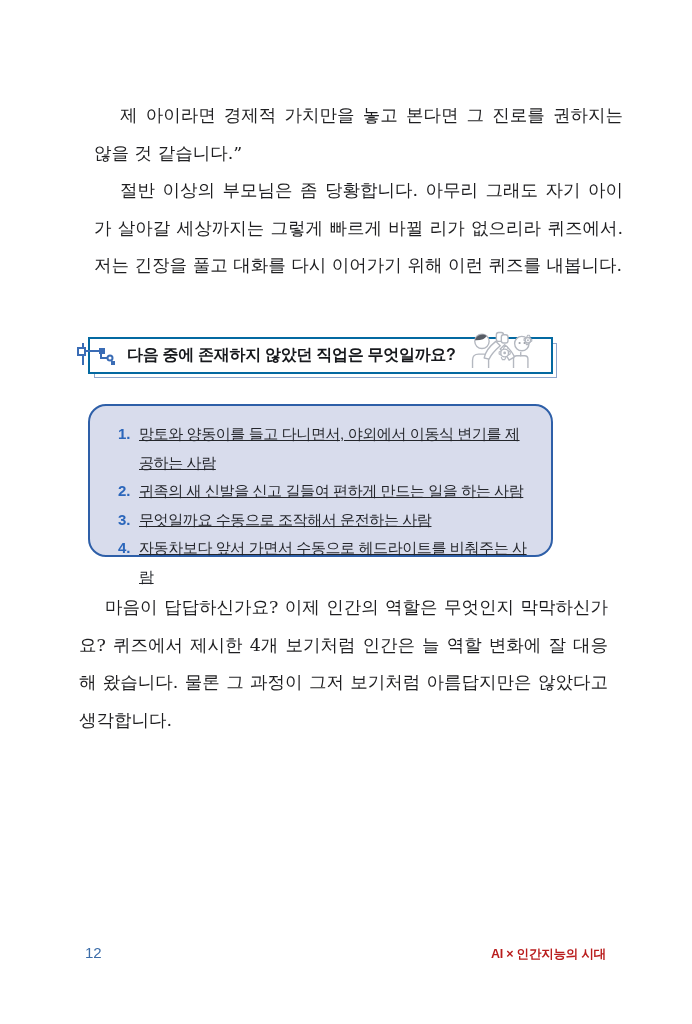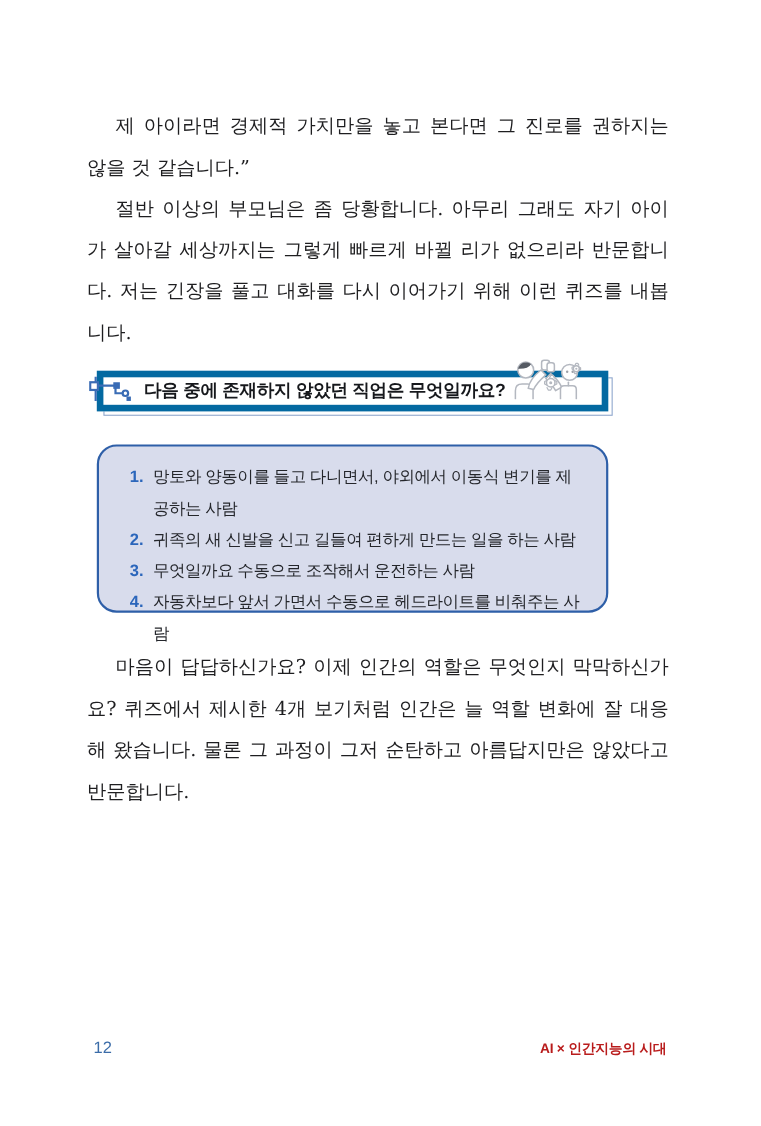--- a/index.html
+++ b/index.html
@@ -16,30 +16,30 @@
   .body-block {
     position:absolute;
     left:79px; width:529px;
     font-family:"DejaVu Serif","Liberation Serif",serif;
     font-size:17.5px; line-height:37.5px;
     color:#1e1e20;
     text-align:justify;
     word-break:break-all;
   }
   .body-block p { text-indent:26px; }
-  #body-block-1 { top:97px; }
+  #body-block-1 { top:97px;margin-left:15px; }
   #body-block-2 { top:589px; }
 
   
   .quiz-title-box {
     position:absolute;
     left:88px; top:337px;
     width:465px; height:37px;
     background:#ffffff;
-    border:6px solid #0369a1;
+    border:2px solid #0369a1;
     box-shadow:5px 5px 0 -2px #ffffff, 5px 5px 0 -1px #8fa7cd;
     display:flex; align-items:center;
   }
   .quiz-title-box .circuit-icon {
     position:absolute; left:-13px; top:50%;
     transform:translateY(-50%);
   }
   .quiz-title {
     margin-left:37px;
     font-size:16px; font-weight:bold; color:#16181c;
@@ -62,40 +62,40 @@
   .option-row { display:flex; }
   .option-num {
     flex:0 0 21px;
     font-size:15px; line-height:28.5px;
     font-weight:bold; color:#2b66bb;
   }
   .option-text {
     flex:1;
     font-size:15px; line-height:28.5px;
     color:#24262b; letter-spacing:-0.4px;
-    text-align:left; word-break:break-all;
+    text-align:left; word-break:break-all;text-decoration:underline;
   }
 
   
   .footer {
     position:absolute;
     left:85px; right:86px; top:944px;
     display:flex; justify-content:space-between; align-items:baseline;text-align:center;
   }
   .page-number { font-size:15px; color:#3b6ca8; }
   .running-title { font-size:12.5px; font-weight:bold; color:#b91c1c; letter-spacing:-0.2px; }
 </style>
 </head>
 <body>
 
 <div class="page">
 
   <div class="body-block" id="body-block-1">
     <p>제 아이라면 경제적 가치만을 놓고 본다면 그 진로를 권하지는 않을 것 같습니다.”</p>
-    <p>절반 이상의 부모님은 좀 당황합니다. 아무리 그래도 자기 아이가 살아갈 세상까지는 그렇게 빠르게 바뀔 리가 없으리라 반문합니다. 저는 긴장을 풀고 대화를 다시 이어가기 위해 이런 퀴즈를 내봅니다.</p>
+    <p>절반 이상의 부모님은 좀 당황합니다. 아무리 그래도 자기 아이가 살아갈 세상까지는 그렇게 빠르게 바뀔 리가 없으리라 퀴즈에서. 저는 긴장을 풀고 대화를 다시 이어가기 위해 이런 퀴즈를 내봅니다.</p>
   </div>
 
   <div class="quiz-title-box">
     <span class="circuit-icon">
       <svg width="40" height="24" viewBox="0 0 40 24">
         <g fill="none" stroke="#3a6cb5" stroke-width="2">
           <path d="M6 1 V23"></path>
           <rect x="1" y="6" width="7" height="7" fill="#ffffff"></rect>
           <path d="M8 9 H24 V16 H31"></path>
           <rect x="22" y="6" width="6" height="6" fill="#3a6cb5" stroke="none"></rect>
@@ -157,21 +157,21 @@
       <span class="option-num">3.</span>
       <span class="option-text">무엇일까요 수동으로 조작해서 운전하는 사람</span>
     </div>
     <div class="option-row">
       <span class="option-num">4.</span>
       <span class="option-text">자동차보다 앞서 가면서 수동으로 헤드라이트를 비춰주는 사람</span>
     </div>
   </div>
 
   <div class="body-block" id="body-block-2">
-    <p>마음이 답답하신가요? 이제 인간의 역할은 무엇인지 막막하신가요? 퀴즈에서 제시한 4개 보기처럼 인간은 늘 역할 변화에 잘 대응해 왔습니다. 물론 그 과정이 그저 순탄하고 아름답지만은 않았다고 반문합니다.</p>
+    <p>마음이 답답하신가요? 이제 인간의 역할은 무엇인지 막막하신가요? 퀴즈에서 제시한 4개 보기처럼 인간은 늘 역할 변화에 잘 대응해 왔습니다. 물론 그 과정이 그저 보기처럼 아름답지만은 않았다고 생각합니다.</p>
   </div>
 
   <div class="footer">
     <span class="page-number">12</span>
     <span class="running-title">AI × 인간지능의 시대</span>
   </div>
 
 </div>
 
 </body></html>

